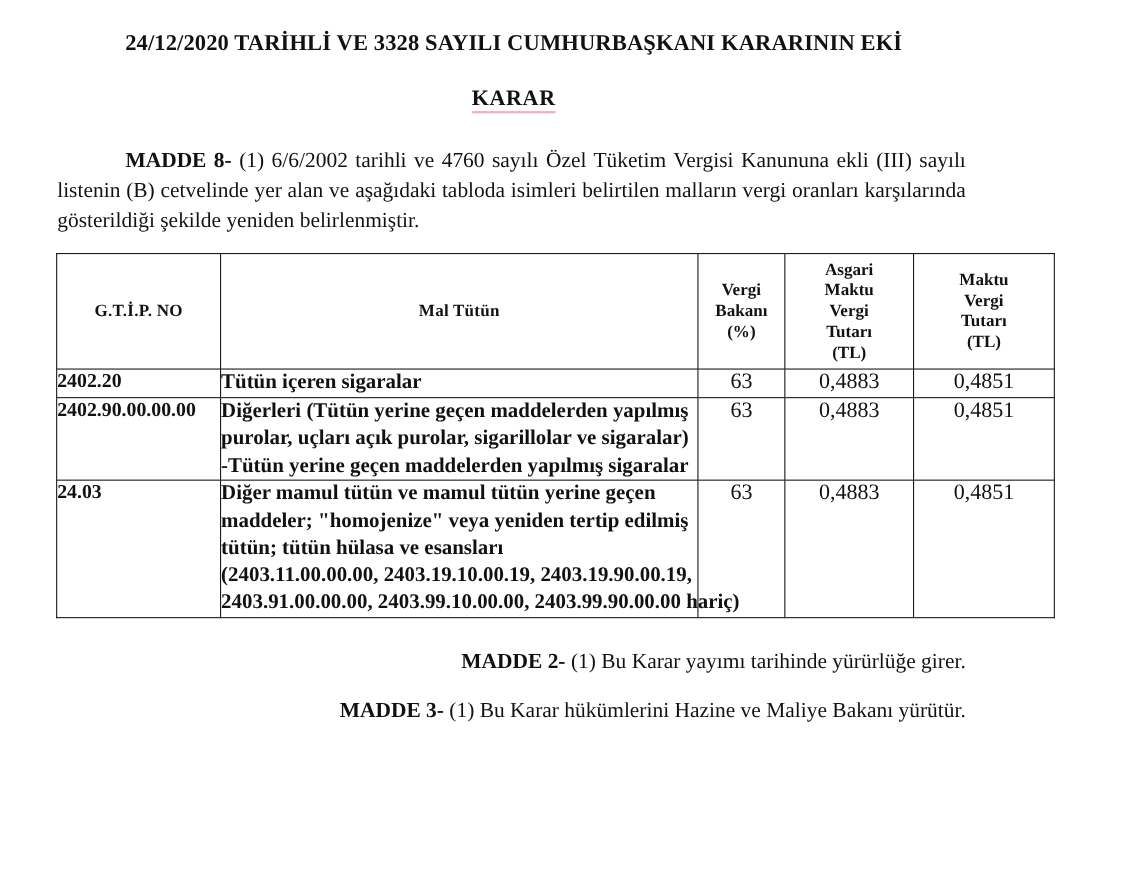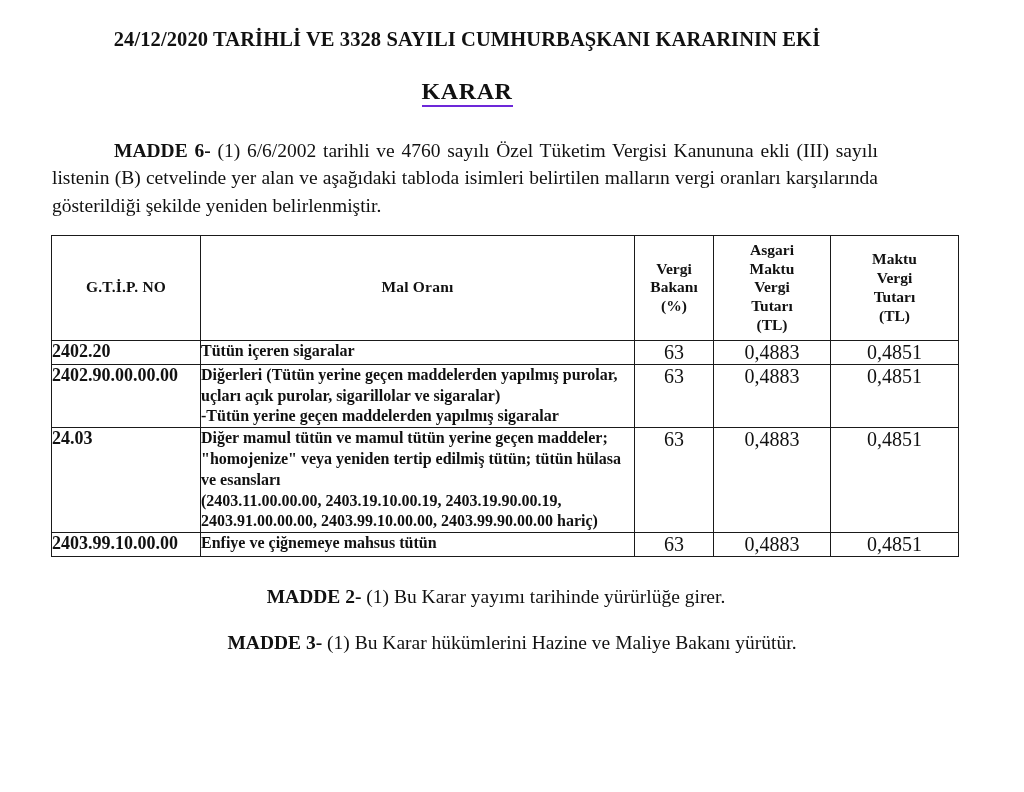--- a/index.html
+++ b/index.html
@@ -35,23 +35,23 @@
     line-height: 1.1;
   }
   .karar-heading-wrap {
     text-align: center;
     margin: 0;
     padding-top: 27px;
   }
   .karar-heading {
     display: inline-block;
     font-weight: bold;
-    font-size: 24px;
+    font-size: 20px;
     letter-spacing: 0.6px;
-    border-bottom: 2px solid #6d28d9;
+    border-bottom: 2px solid #f9a8d4;
     padding-bottom: 1px;
     line-height: 1.1;
   }
 
   
   .para {
     margin: 0;
     font-size: 19.5px;
     line-height: 1.40;
     text-align: justify;
@@ -62,21 +62,21 @@
   }
   .para .lbl {
     font-weight: bold;
   }
   #para-madde1 { padding-top: 30px; }
   #para-madde2 { padding-top: 26px; text-indent: 62px; }
   #para-madde3 { padding-top: 18px; text-indent: 62px; margin-left: 32px; }
   #para-fikra2 { padding-top: 26px; }
 
   .simple-line {
-    text-align: center;
+    text-align: right;
   }
 
   
   .table-wrap {
     padding-top: 16px;
     padding-left: 51px;
     padding-right: 66px;
   }
   table.tax-table {
     border-collapse: collapse;
@@ -114,21 +114,21 @@
     vertical-align: middle;
   }
 
   td.cell-gtip {
     font-weight: bold;
     font-size: 18px;
     padding: 5px 0 5px 7px;
     white-space: nowrap;
   }
   td.cell-name {
-    font-size: 16px;
+    font-size: 19px;
     line-height: 1.30;
     padding: 5px 6px 6px 7px;
   }
   td.cell-name .b { font-weight: bold; }
   td.cell-name .n { font-weight: bold; }
 
   td.cell-num {
     text-align: center;
     font-size: 20px;
     padding: 5px 3px;
@@ -143,36 +143,36 @@
 
 <div class="page">
 
   <h1 class="doc-title">24/12/2020 TARİHLİ VE 3328 SAYILI CUMHURBAŞKANI KARARININ EKİ</h1>
 
   <div class="karar-heading-wrap">
     <span class="karar-heading">KARAR</span>
   </div>
 
   <p class="para" id="para-madde1">
-    <span class="lbl">MADDE 6-</span><span> (1) 6/6/2002 tarihli ve 4760 sayılı Özel Tüketim Vergisi Kanununa ekli (III) sayılı listenin (B) cetvelinde yer alan ve aşağıdaki tabloda isimleri belirtilen malların vergi oranları karşılarında gösterildiği şekilde yeniden belirlenmiştir.</span>
+    <span class="lbl">MADDE 8-</span><span> (1) 6/6/2002 tarihli ve 4760 sayılı Özel Tüketim Vergisi Kanununa ekli (III) sayılı listenin (B) cetvelinde yer alan ve aşağıdaki tabloda isimleri belirtilen malların vergi oranları karşılarında gösterildiği şekilde yeniden belirlenmiştir.</span>
   </p>
 
   <div class="table-wrap">
     <table class="tax-table">
       <colgroup>
         <col class="c-gtip">
         <col class="c-name">
         <col class="c-rate">
         <col class="c-min">
         <col class="c-fix">
       </colgroup>
       <thead>
         <tr>
           <th class="h-gtip">G.T.İ.P. NO</th>
-          <th class="h-name">Mal Oranı</th>
+          <th class="h-name">Mal Tütün</th>
           <th class="h-stack">
             <span>Vergi</span><br>
             <span>Bakanı</span><br>
             <span>(%)</span>
           </th>
           <th class="h-stack">
             <span>Asgari</span><br>
             <span>Maktu</span><br>
             <span>Vergi</span><br>
             <span>Tutarı</span><br>
@@ -214,29 +214,20 @@
           <td class="cell-name">
             <span class="b">Diğer mamul tütün ve mamul tütün yerine geçen maddeler; "homojenize" veya yeniden tertip edilmiş tütün; tütün hülasa ve esansları</span><br>
             <span class="n nowrap">(2403.11.00.00.00, 2403.19.10.00.19, 2403.19.90.00.19,</span><br>
             <span class="n nowrap">2403.91.00.00.00, 2403.99.10.00.00, 2403.99.90.00.00 hariç)</span>
           </td>
           <td class="cell-num num-top">63</td>
           <td class="cell-num num-top">0,4883</td>
           <td class="cell-num num-top">0,4851</td>
         </tr>
 
-        <tr>
-          <td class="cell-gtip">2403.99.10.00.00</td>
-          <td class="cell-name">
-            <span class="b">Enfiye ve çiğnemeye mahsus tütün</span>
-          </td>
-          <td class="cell-num num-top">63</td>
-          <td class="cell-num num-top">0,4883</td>
-          <td class="cell-num num-top">0,4851</td>
-        </tr>
 
       </tbody>
     </table>
   </div>
 
 
   <p class="para simple-line" id="para-madde2">
     <span class="lbl">MADDE 2-</span><span> (1) Bu Karar yayımı tarihinde yürürlüğe girer.</span>
   </p>
 

